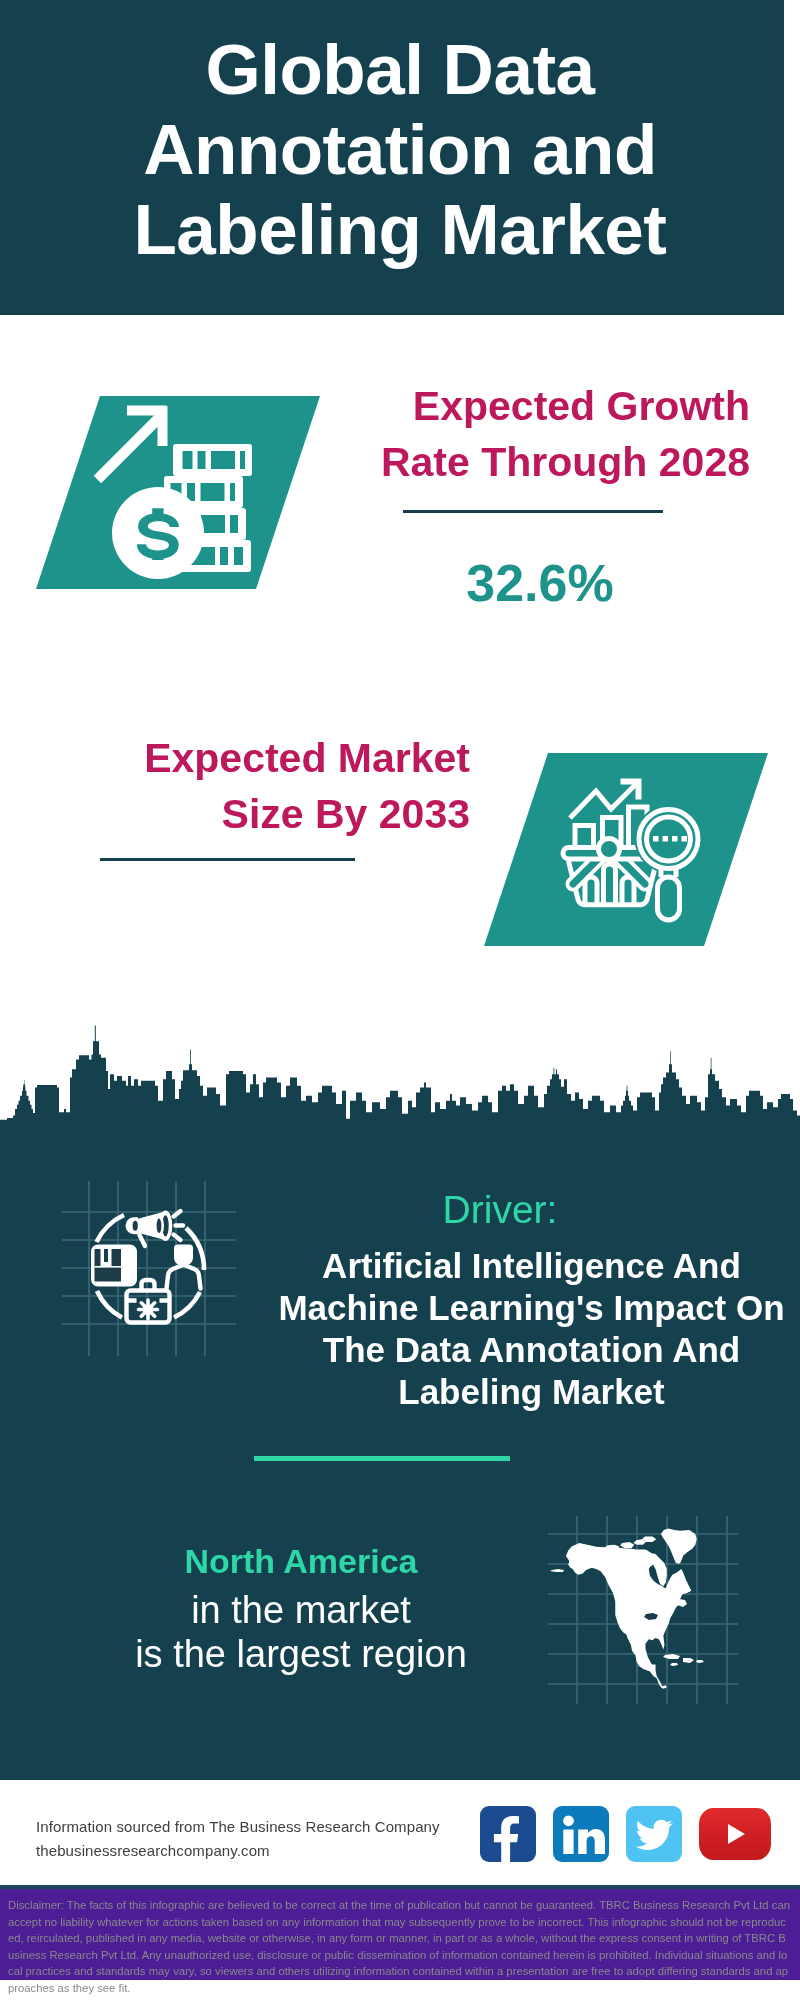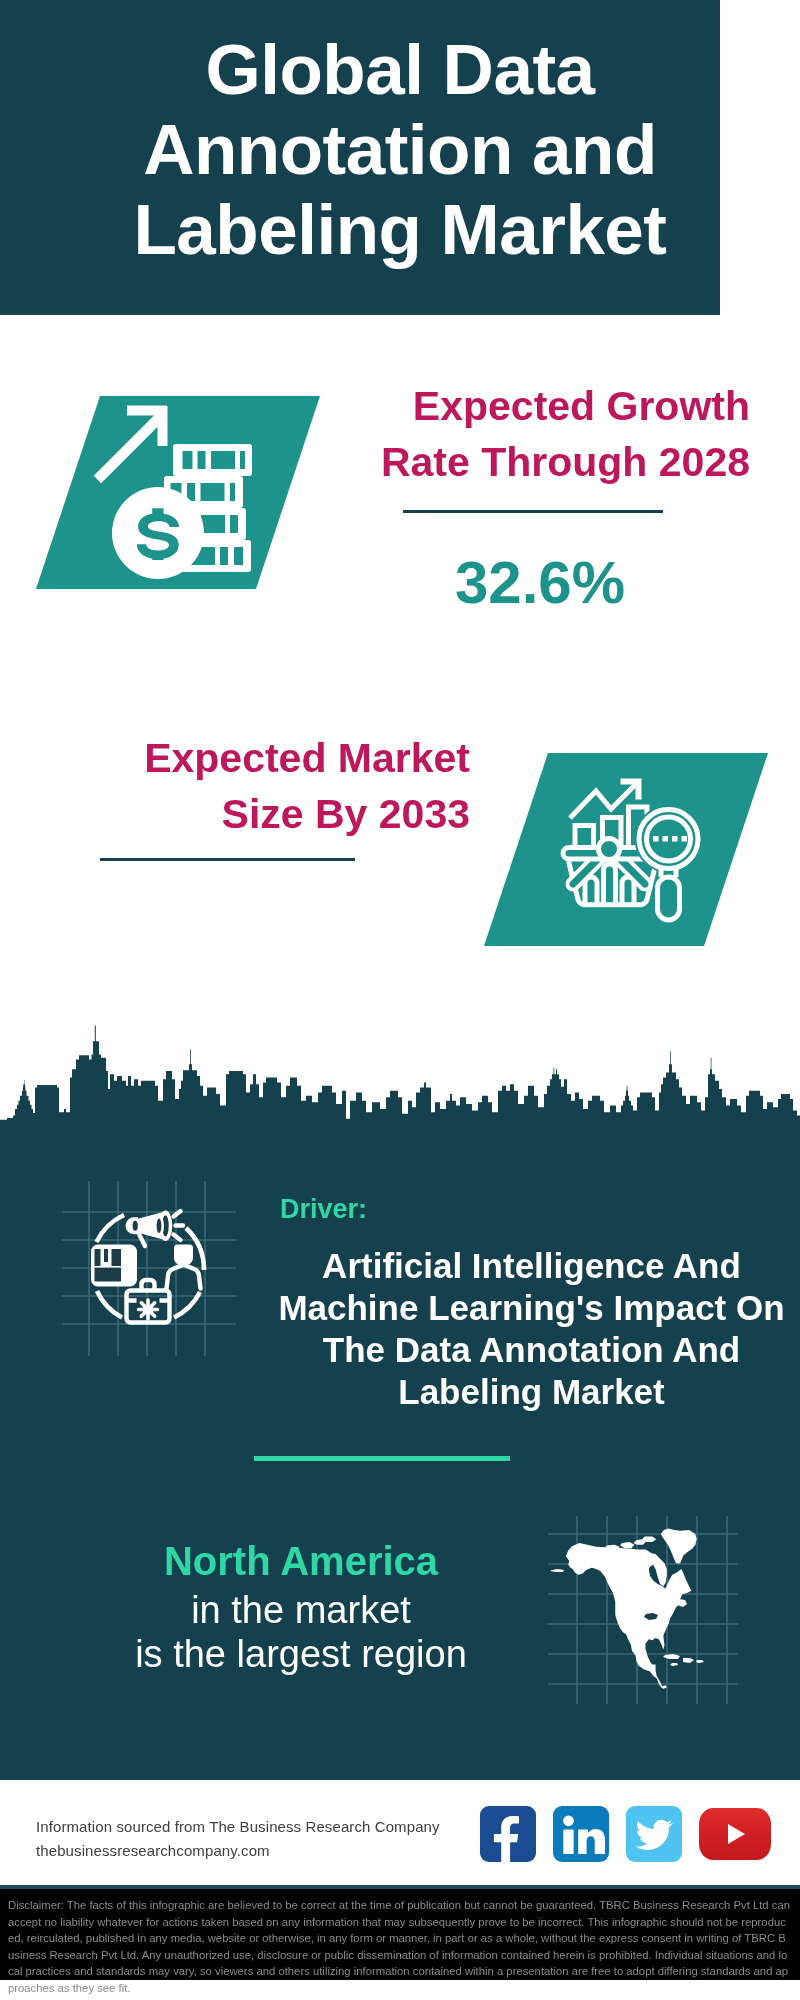--- a/index.html
+++ b/index.html
@@ -6,21 +6,21 @@
   * { box-sizing: border-box; margin:0; padding:0; }
   html,body { width:800px; height:2000px; }
   body {
     font-family: "Liberation Sans", sans-serif;
     background:#ffffff;
   }
   .page { position:relative; width:800px; height:2000px; overflow:hidden; background:#fff; }
 
   
   .header {
-    position:absolute; left:0; top:0; width:720px; height:315px;
+    position:absolute; left:0; top:0; width:784px; height:315px;
     background:#15414f;
   }
   .header h1 {
     position:absolute; left:110px; top:30px; width:580px;
     color:#ffffff; font-size:71px; font-weight:bold; line-height:80px;
     text-align:center; letter-spacing:-0.5px;
   }
 
   
   .para {
@@ -30,54 +30,54 @@
   }
 
   
   .stat-title {
     position:absolute;
     color:#be185d; font-size:41px; font-weight:bold; line-height:56px; text-align:right;
   }
   .rule { position:absolute; height:3px; background:#173f4f; }
   .stat-value {
     position:absolute; text-align:center;
-    color:#1d938b; font-size:60px; font-weight:bold; line-height:66px;
+    color:#1d938b; font-size:52px; font-weight:bold; line-height:66px;
   }
 
   
   .dark {
     position:absolute; left:0; top:1145px; width:800px; height:635px;
     background:#15414f;
   }
   .skyline { position:absolute; left:0; top:1000px; width:800px; height:165px; }
 
-  .driver-label { position:absolute; color:#2fd6a6; font-size:27px; font-weight:bold; line-height:39px; }
+  .driver-label { position:absolute; color:#2fd6a6; font-size:39px; font-weight:normal; text-align:center; line-height:39px; }
   .driver-text { position:absolute; color:#fff; font-size:35px; font-weight:bold; line-height:42px; text-align:center;margin-left:12px; }
   .divider { position:absolute; background:#2fd6a6; height:5px; }
 
-  .region-name { position:absolute; color:#2fd6a6; font-size:40px; font-weight:bold; text-align:center; line-height:40px; }
+  .region-name { position:absolute; color:#2fd6a6; font-size:34px; font-weight:bold; text-align:center; line-height:40px; }
   .region-sub { position:absolute; color:#fff; font-size:38px; font-weight:normal; line-height:44px; text-align:center; }
 
   
   .footer {
     position:absolute; left:0; top:1780px; width:800px; height:105px;
     background:#fff;
   }
   .src-text { position:absolute; color:#404040; font-size:15px; line-height:24px; letter-spacing:0.1px; }
   .social { position:absolute; display:flex; gap:17px; align-items:flex-start; }
   .social-btn { display:block; width:56px; height:56px; border-radius:9px; overflow:hidden; line-height:0; }
   .social-btn.yt { width:72px; height:52px; border-radius:14px/16px; margin-top:2px;
     background:linear-gradient(180deg,#e02b2b 0%,#d01f25 50%,#c21a1e 100%) !important; }
   .footer-rule {
     position:absolute; left:0; top:1885px; width:800px; height:4px;
     background:#1b4a5a;
   }
   .disclaimer {
     position:absolute; left:0; top:1889px; width:800px; height:91px;
-    background:#000000;
+    background:#4c1d95;
     color:#8a8a8a; font-size:11.3px; line-height:16.5px;
     padding:8px 8px 0 8px;
     text-align:left;
     word-break: break-all;
   }
 </style>
 </head>
 <body>
 
 <div class="page">

